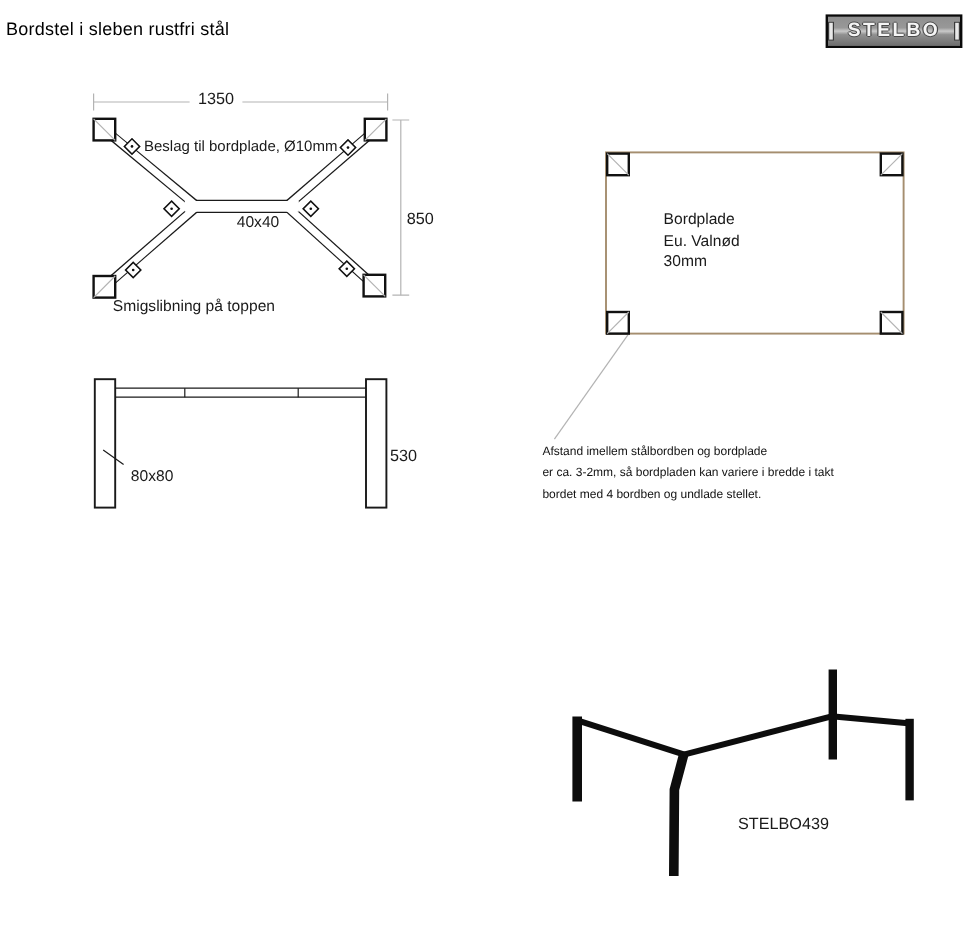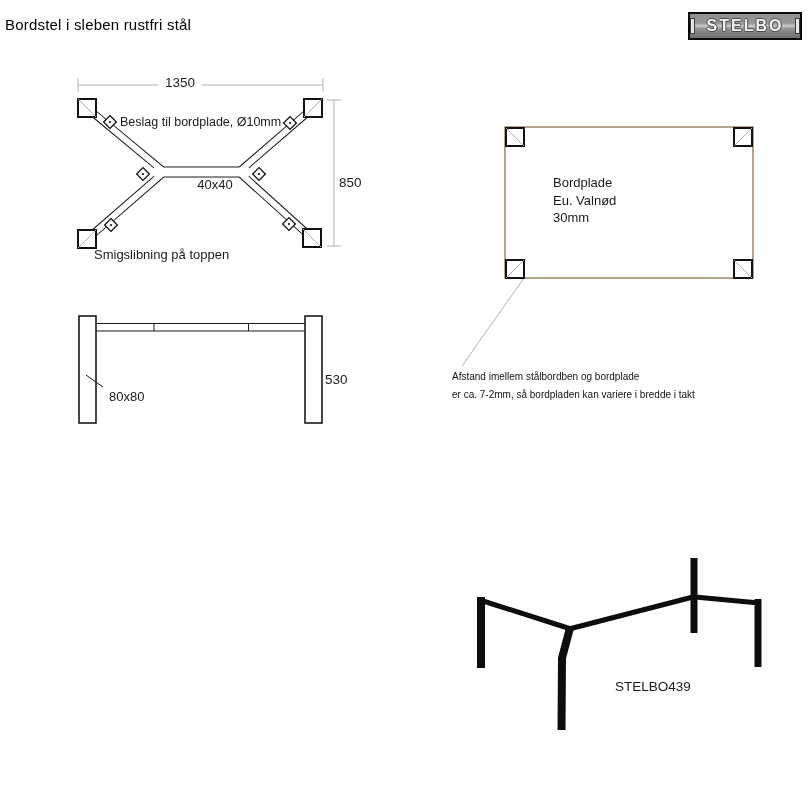--- a/index.html
+++ b/index.html
@@ -160,21 +160,22 @@
   </g>
   <g>
     <text x="113" y="72" font-size="13">Bordplade</text>
     <text x="113" y="90" font-size="13">Eu. Valnød</text>
     <text x="113" y="107" font-size="13">30mm</text>
   </g>
 </svg>
 
 <div class="abs note">
   <div>Afstand imellem stålbordben og bordplade</div>
-  <div>er ca. 7-2mm, så bordpladen kan variere i bredde i takt</div>
+  <div>er ca. 3-2mm, så bordpladen kan variere i bredde i takt</div>
+  <div>bordet med 4 bordben og undlade stellet.</div>
 </div>
 
 <svg class="abs" style="left:440px;top:545px;" width="340" height="200" viewBox="0 0 340 200">
   <g stroke="#0d0d0d" stroke-linecap="butt" fill="none">
     <line x1="41" y1="52" x2="41" y2="123" stroke-width="8"></line>
     <line x1="43" y1="56" x2="131" y2="84" stroke-width="5"></line>
     <path d="M130,83 L122,113 L121.5,185" stroke-width="8"></path>
     <line x1="129" y1="84" x2="253" y2="52" stroke-width="5"></line>
     <line x1="254" y1="13" x2="254" y2="88" stroke-width="7"></line>
     <line x1="255" y1="52" x2="319" y2="58" stroke-width="5"></line>

